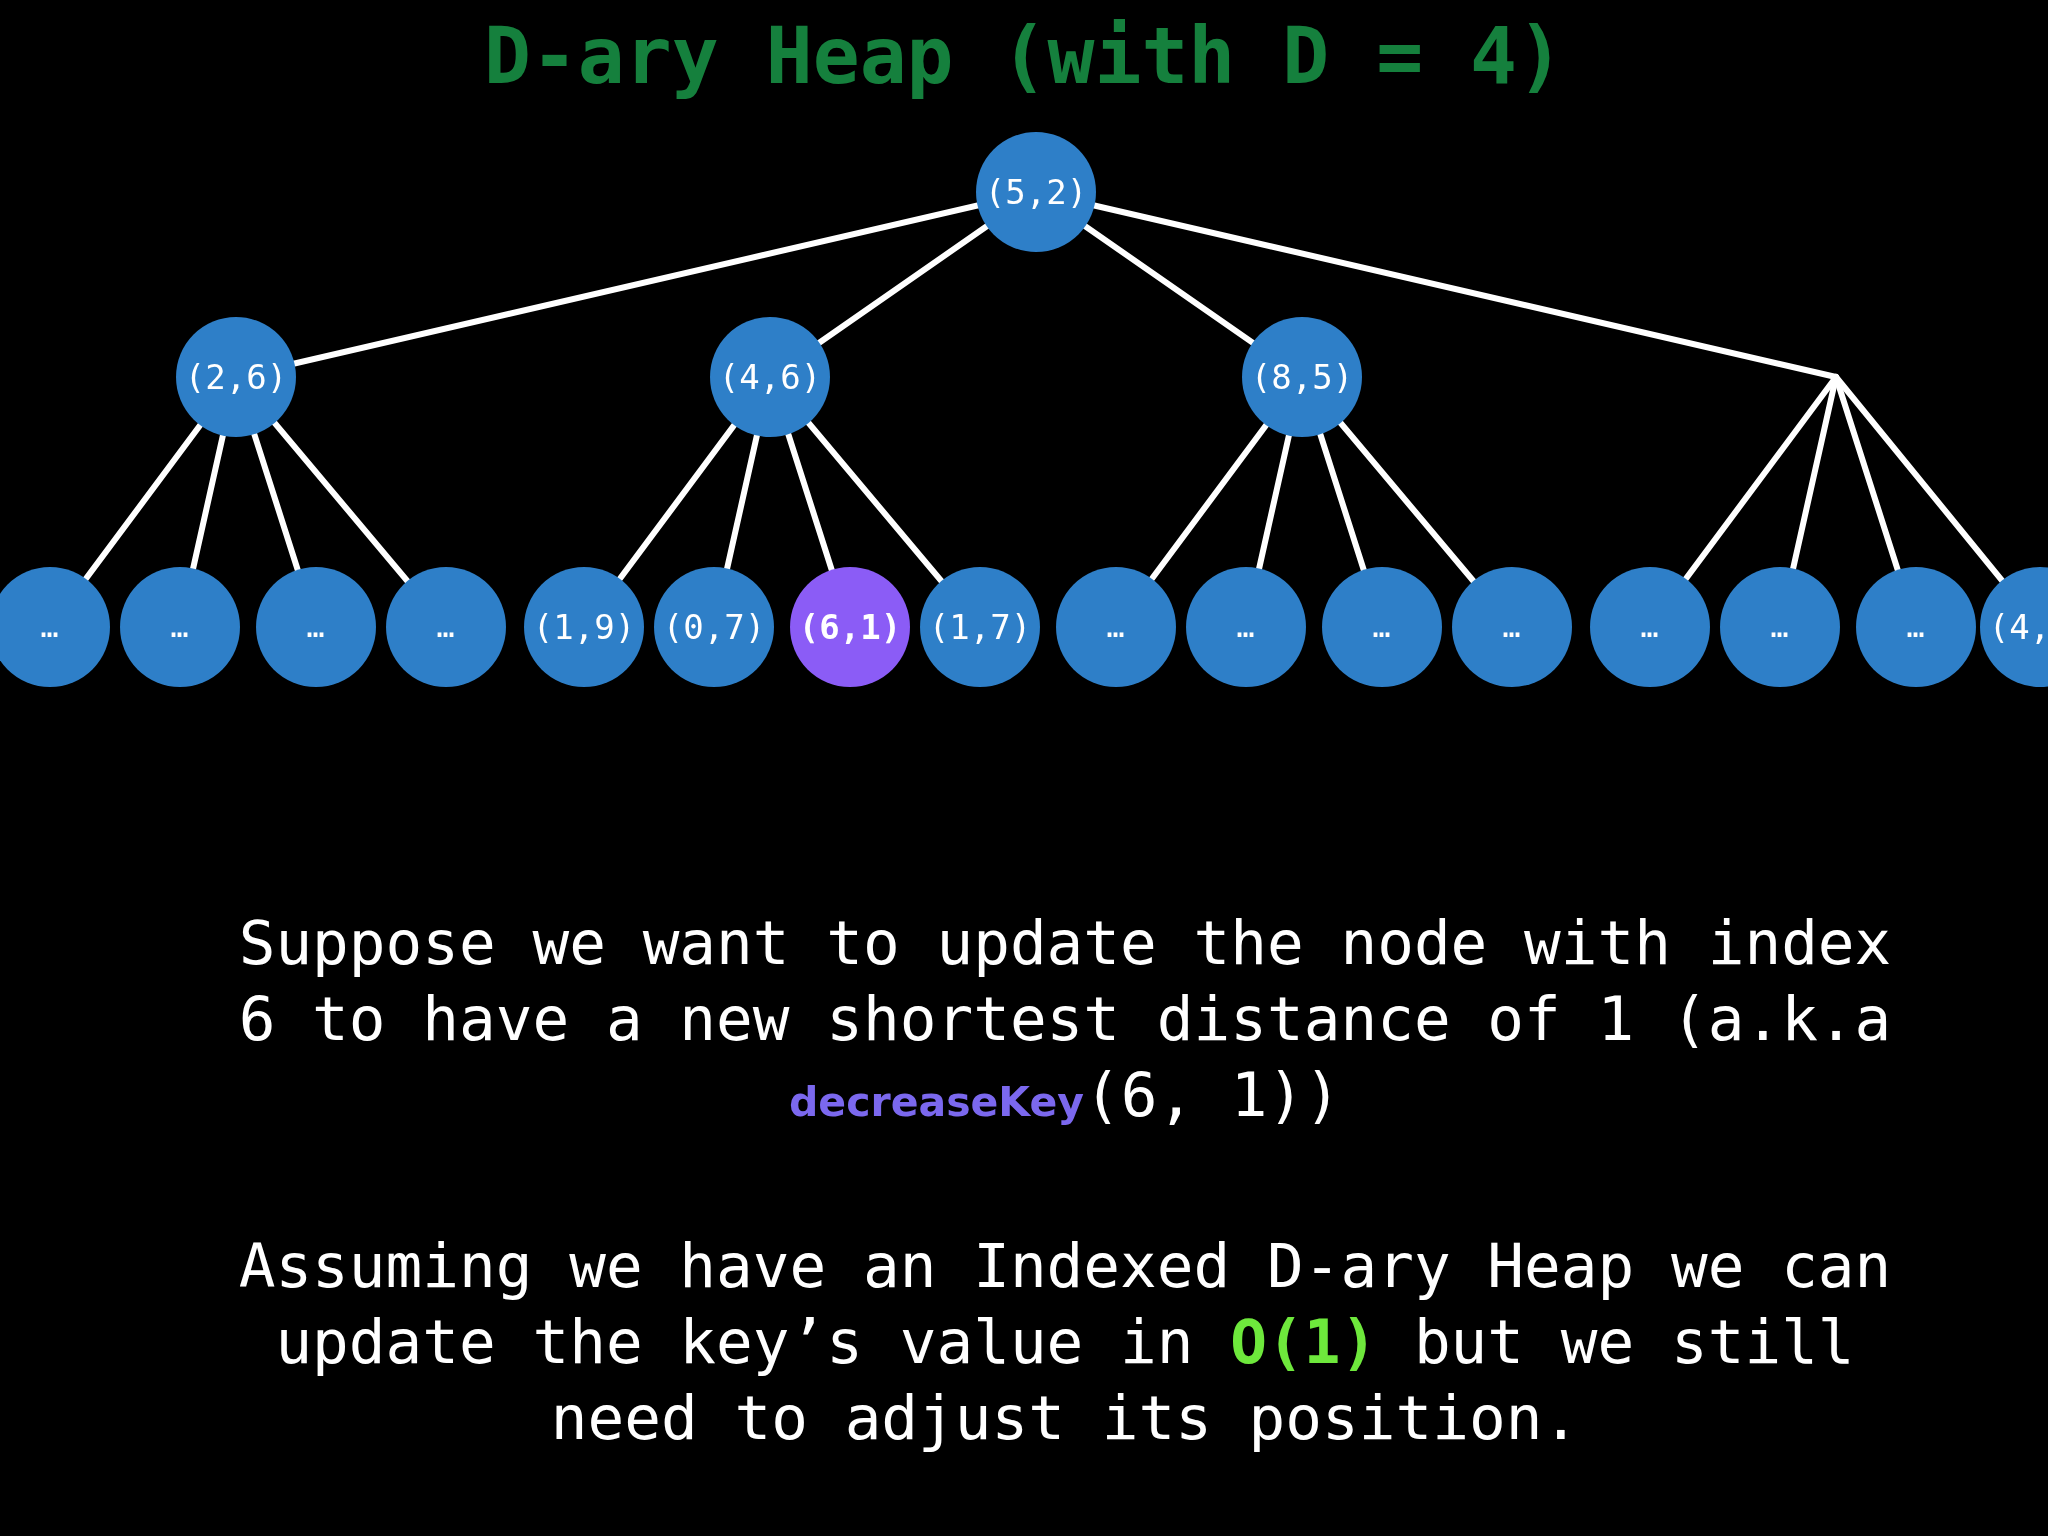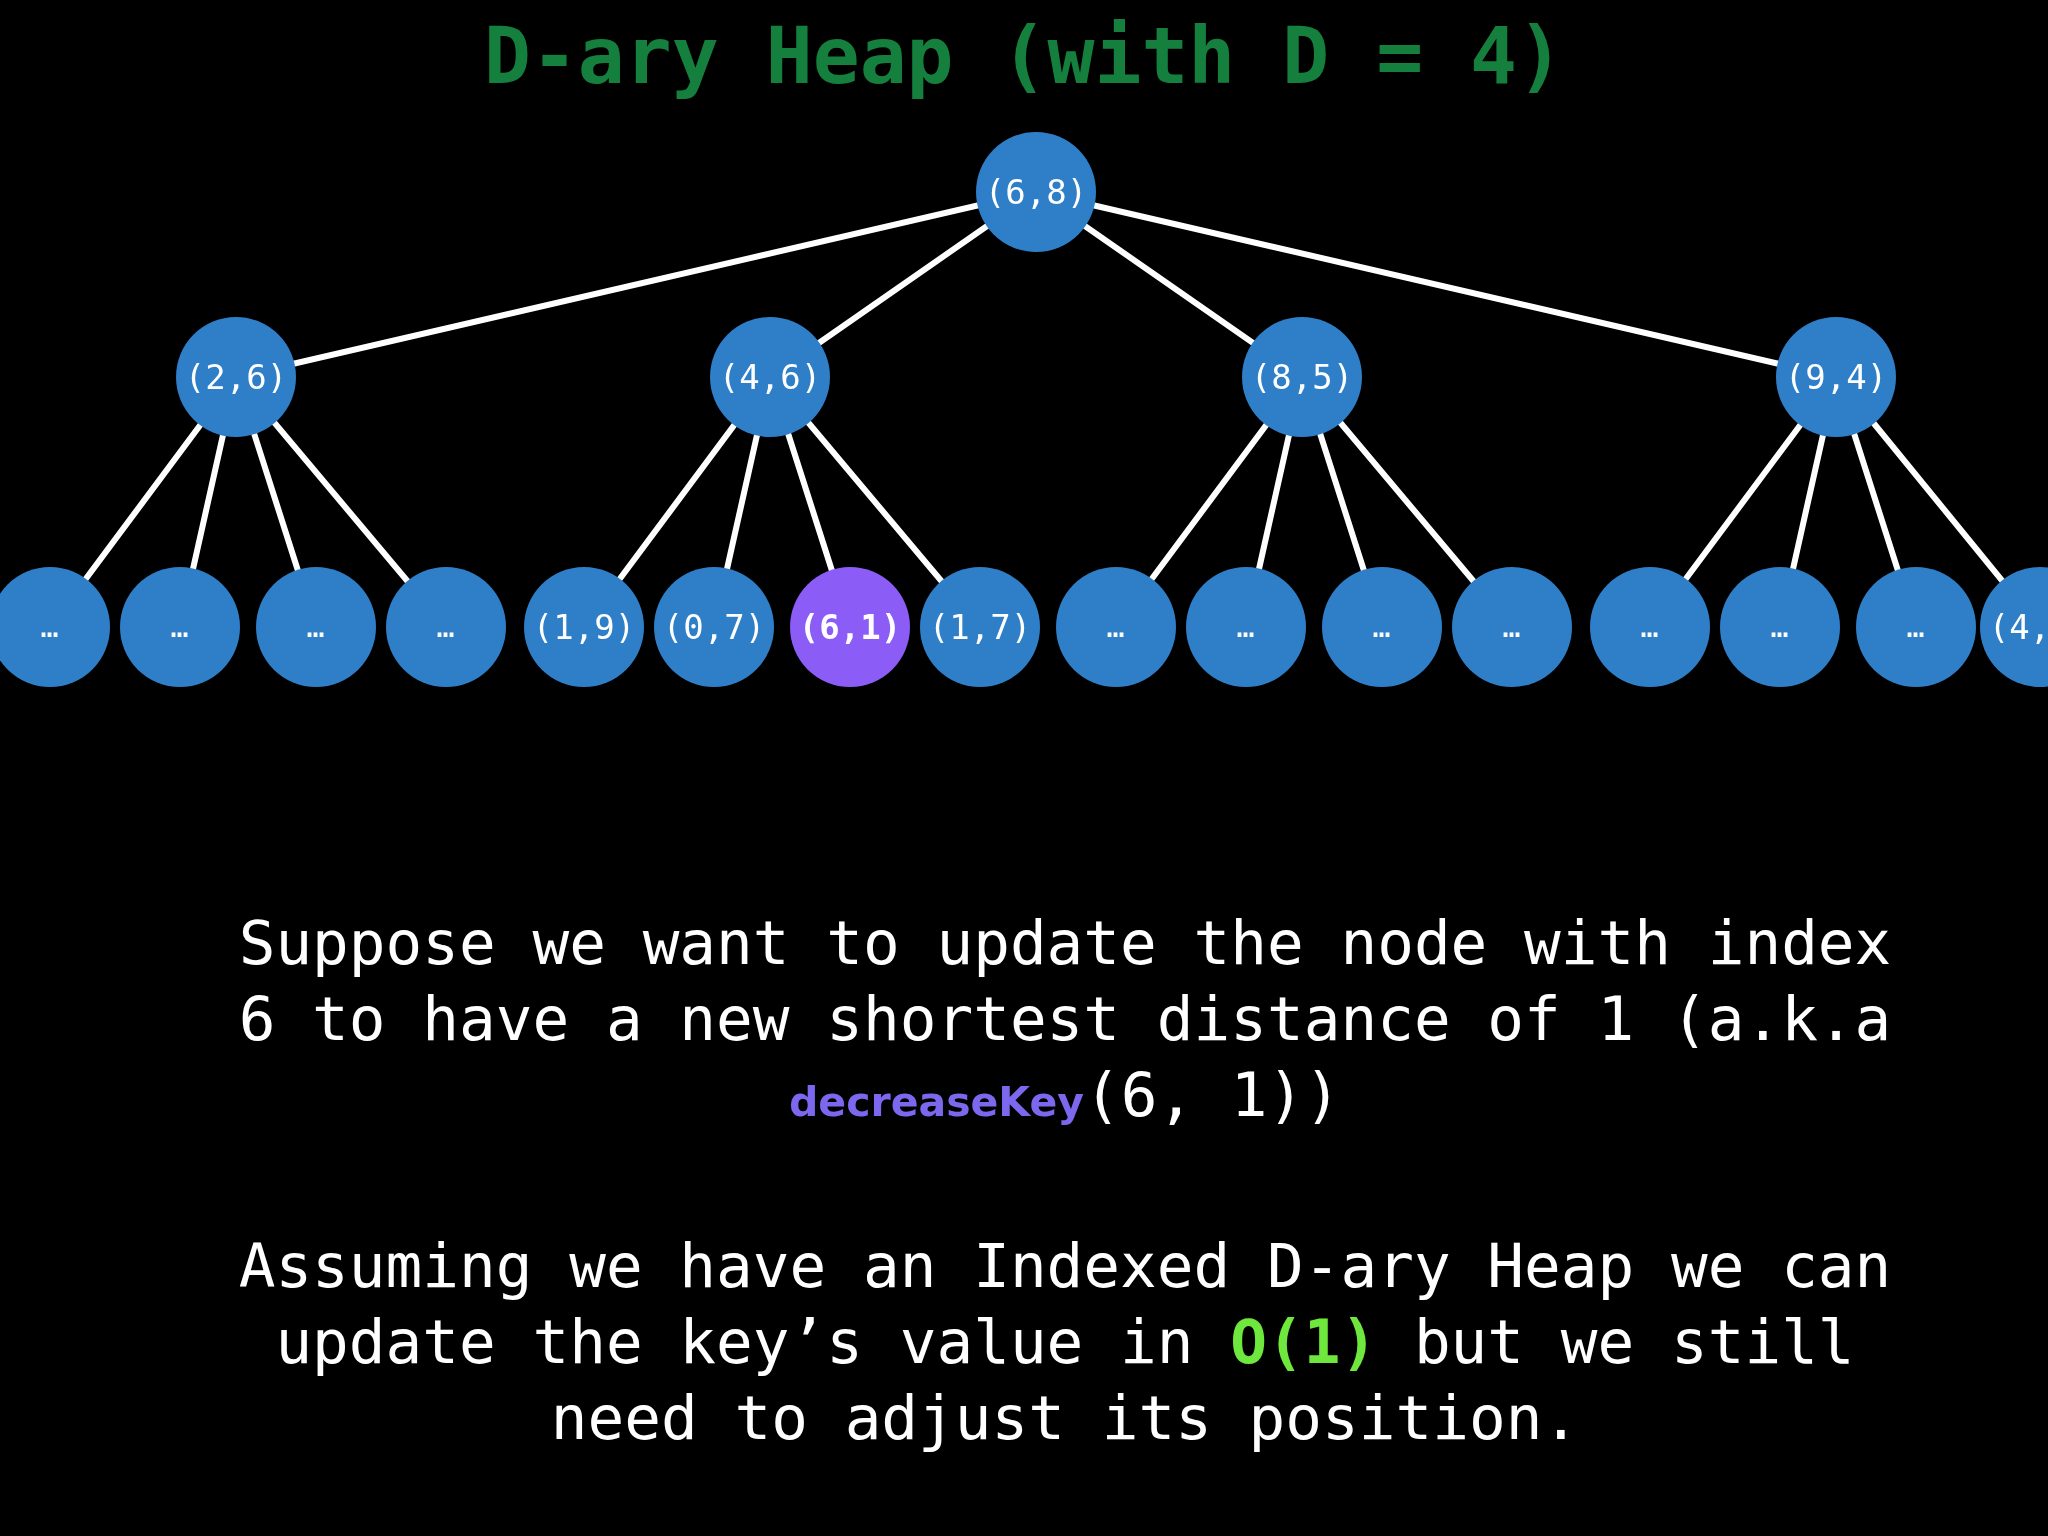--- a/index.html
+++ b/index.html
@@ -135,34 +135,31 @@
       <line x1="1302" y1="265" x2="1512" y2="515"></line>
 
       <line x1="1836" y1="265" x2="1650" y2="515"></line>
       <line x1="1836" y1="265" x2="1780" y2="515"></line>
       <line x1="1836" y1="265" x2="1916" y2="515"></line>
       <line x1="1836" y1="265" x2="2040" y2="515"></line>
     </g>
   </svg>
 
   <div class="tree-node" style="left:976px; top:20px; width:120px; height:120px;">
-    <span class="node-label">(6,8)</span>
+    <span class="node-label">(5,2)</span>
   </div>
 
   <div class="tree-node" style="left:176px; top:205px; width:120px; height:120px;justify-content:center;">
     <span class="node-label">(2,6)</span>
   </div>
   <div class="tree-node" style="left:710px; top:205px; width:120px; height:120px;">
     <span class="node-label">(4,6)</span>
   </div>
   <div class="tree-node" style="left:1242px; top:205px; width:120px; height:120px;">
     <span class="node-label">(8,5)</span>
-  </div>
-  <div class="tree-node" style="left:1776px; top:205px; width:120px; height:120px;">
-    <span class="node-label">(9,4)</span>
   </div>
 
   <div class="tree-node ellipsis" style="left:-10px; top:455px; width:120px; height:120px;">
     <span class="node-label">…</span>
   </div>
   <div class="tree-node ellipsis" style="left:120px; top:455px; width:120px; height:120px;">
     <span class="node-label">…</span>
   </div>
   <div class="tree-node ellipsis" style="left:256px; top:455px; width:120px; height:120px;">
     <span class="node-label">…</span>

